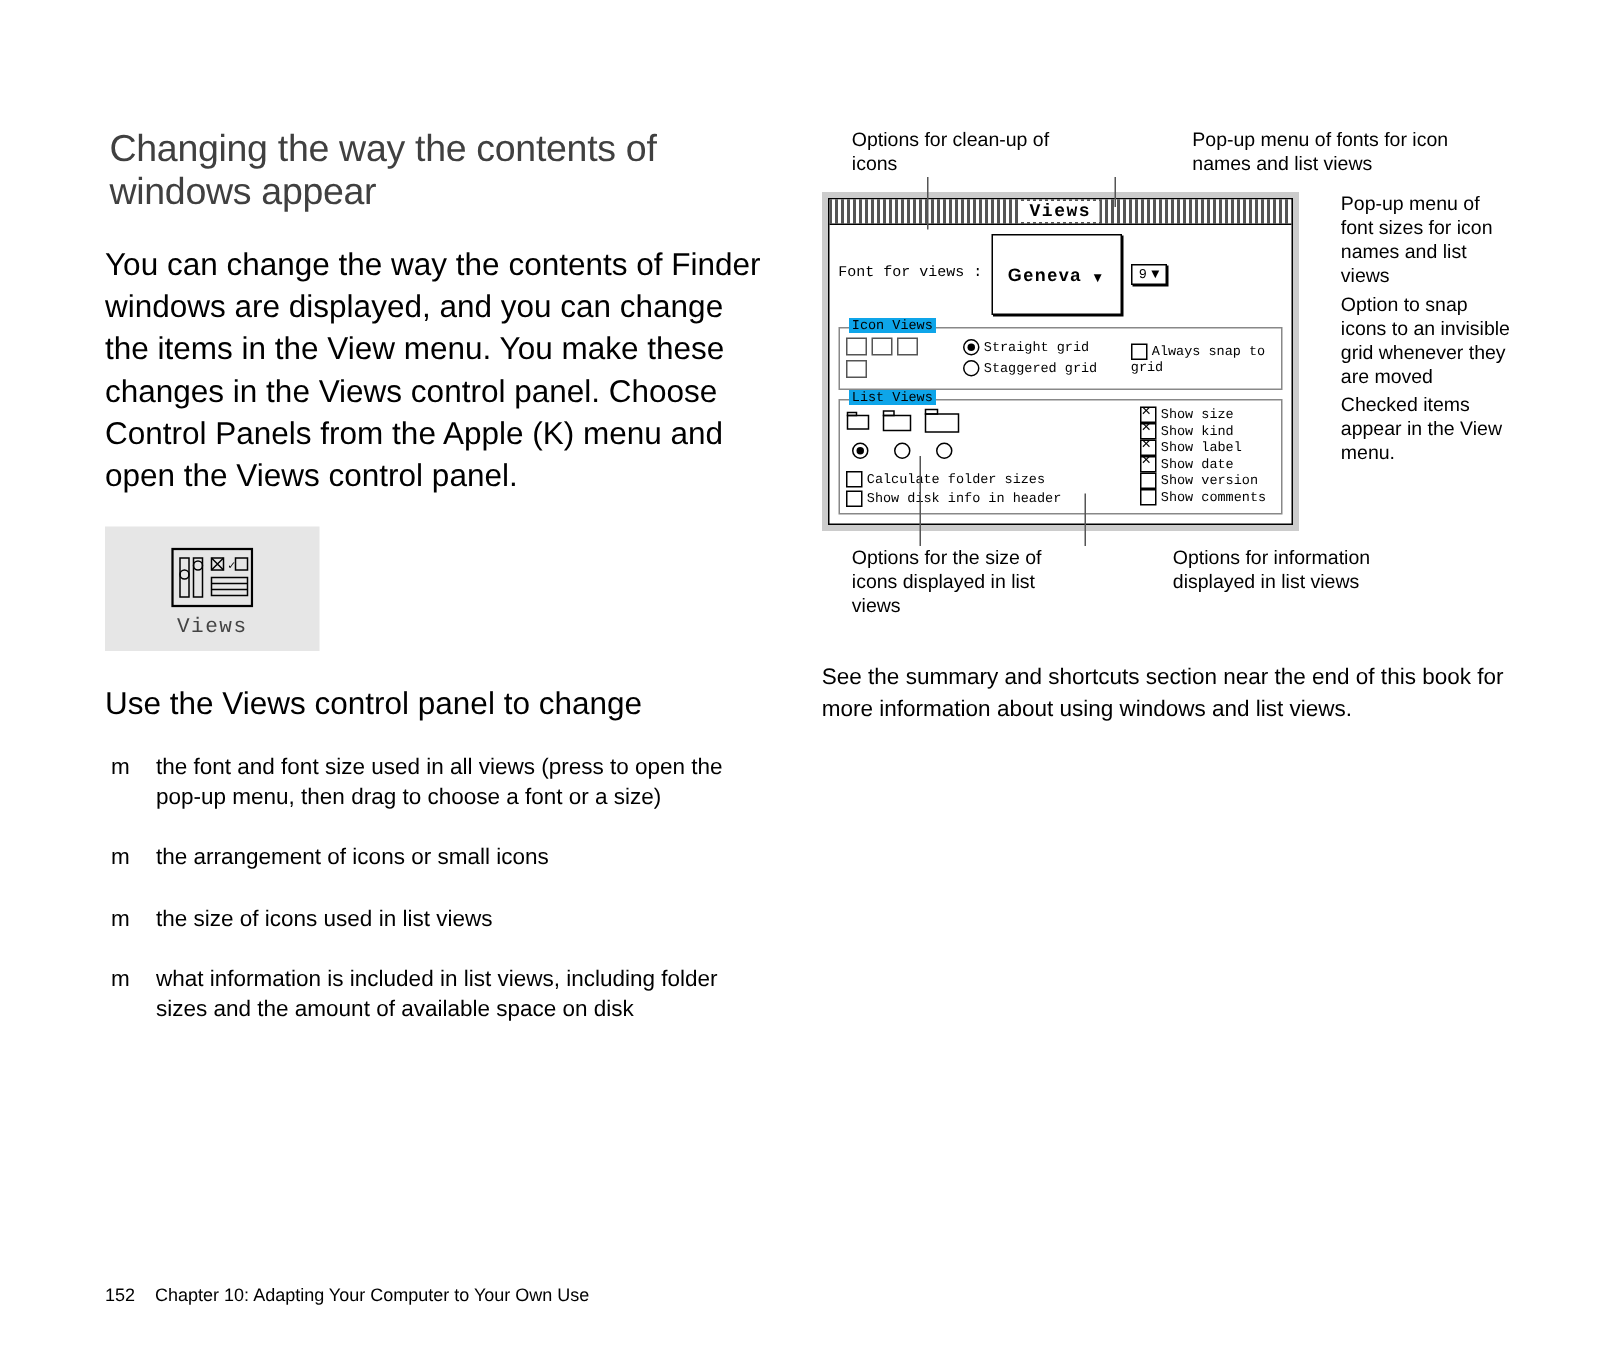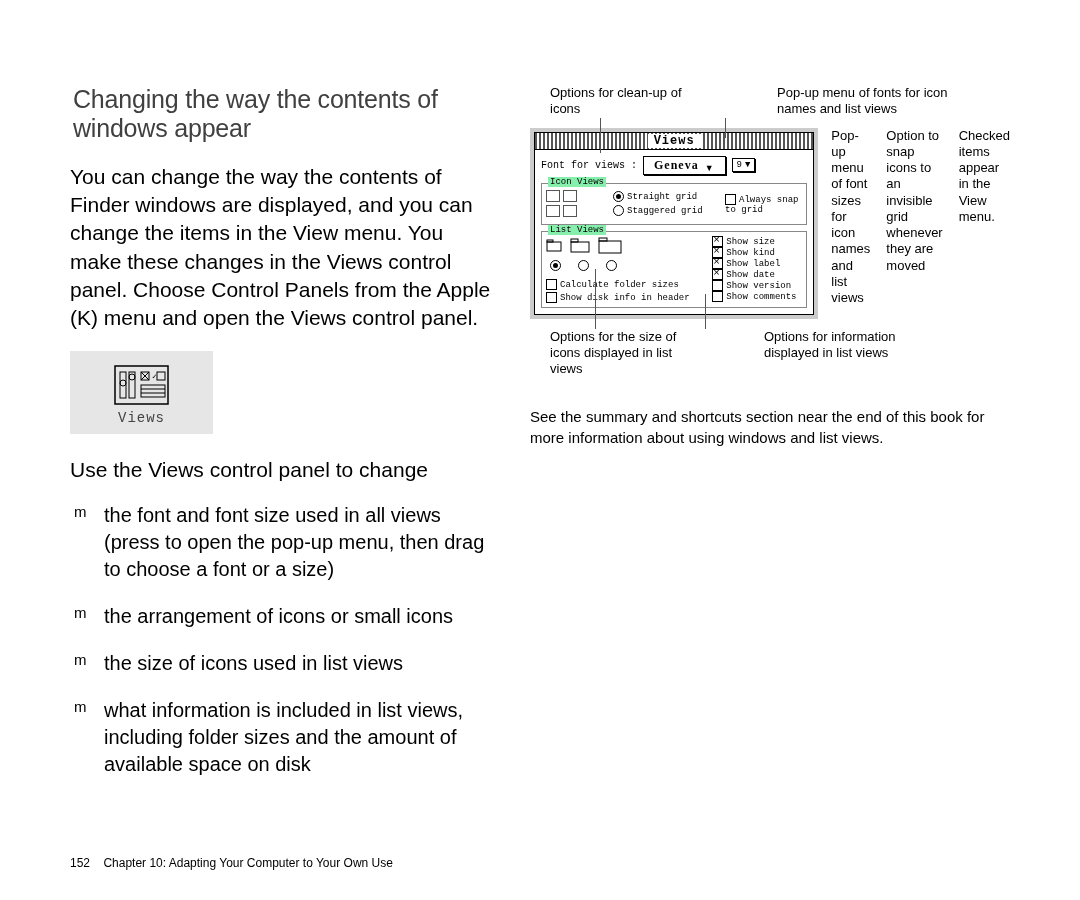--- a/index.html
+++ b/index.html
@@ -61,21 +61,21 @@
     color:#444;
   }
   ul.m-list {
     list-style: none;
     padding: 0;
     margin: 0;
   }
   ul.m-list li {
     position: relative;
     padding-left: 34px;
-    font-size: 20px;
+    font-size: 15px;
     line-height: 1.35;
     margin-bottom: 20px;
   }
   ul.m-list li::before {
     content: "m";
     position: absolute;
     left: 4px;
     top: 0;
     font-size: 15px;
   }
@@ -127,22 +127,22 @@
     align-items:center;
     gap:6px;
     padding:6px 6px;
     font-family:"Courier New",monospace;
     font-size:10px;
   }
   .row-font .label { font-size:10px; }
   .popup {
     border:1px solid #000;
     box-shadow:1px 1px 0 #000;
-    padding:1px 10px;
-    font-family:Liberation Serif, serif;
+    padding:19px 10px;
+    font-family:Liberation Sans, sans-serif;
     font-weight:bold;
     font-size:12px;
     letter-spacing:1px;
     display:flex; align-items:flex-end; gap:6px;
   }
   .tri { font-size:9px; }
   .smallpopup {
     border:1px solid #000;
     box-shadow:1px 1px 0 #000;
     padding:1px 4px;
@@ -155,37 +155,37 @@
     margin:2px 6px 6px 6px;
     padding:4px;
     position:relative;
     font-family:"Courier New",monospace;
     font-size:9px;
   }
   .section .leg {
     position:absolute;
     top:-7px;
     left:6px;
-    background:#86efac;
+    background:#0ea5e9;
     padding:0 2px;
     font-size:9px;
   }
   .cb { display:inline-block; width:9px; height:9px; border:1px solid #000; vertical-align:middle; margin-right:3px; position:relative;}
   .cb.checked::after{content:"×"; position:absolute; left:0; top:-3px; font-size:11px;}
   .rb { display:inline-block; width:9px; height:9px; border:1px solid #000; border-radius:50%; vertical-align:middle; margin-right:3px; position:relative;}
   .rb.checked::after{content:""; position:absolute; left:2px; top:2px; width:5px; height:5px; background:#000; border-radius:50%;}
   .iconrowsmall span { display:inline-block; width:12px; height:10px; border:1px solid #555; margin-right:3px; background:#fff;}
   .right-ann {
     flex:1;
     font-size:13px;
     line-height:1.25;
-    padding-left:13px;
+    padding-left:28px;
     display:flex;
-    flex-direction:row;
-    gap:16px;
+    flex-direction:column;
+    gap:2px;
   }
   .ann-bottom {
     display:flex;
     gap:64px;
     font-size:13px;
     line-height:1.25;
     padding-left:20px;
     margin-top:10px;
   }
   .ann-bottom .b1 { width:150px;}

